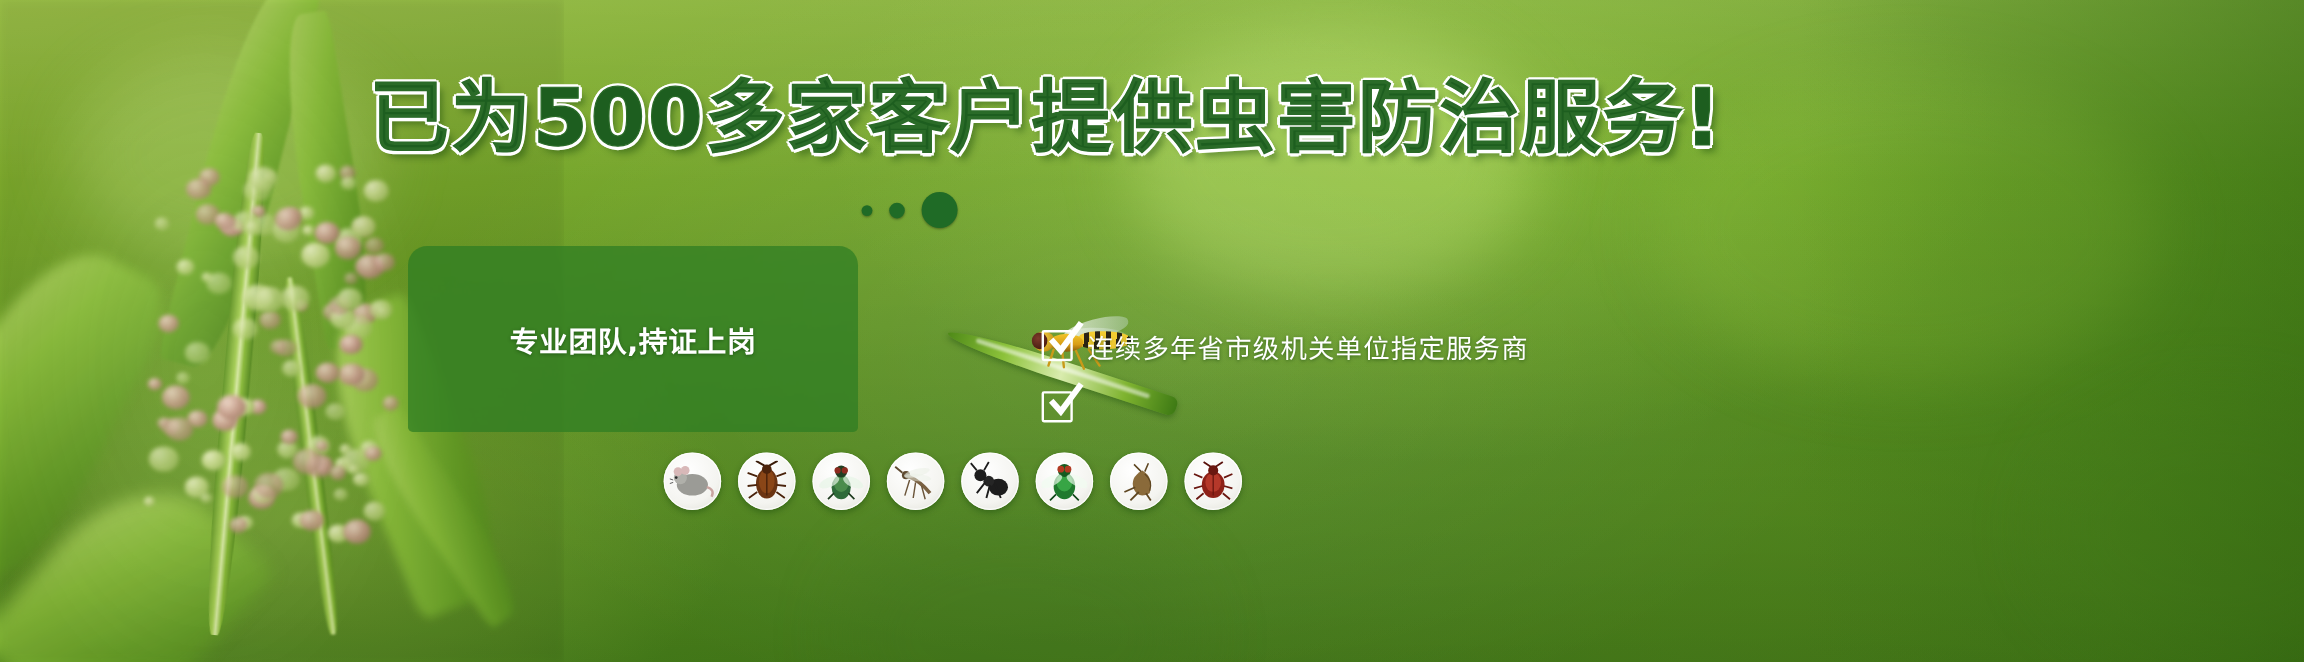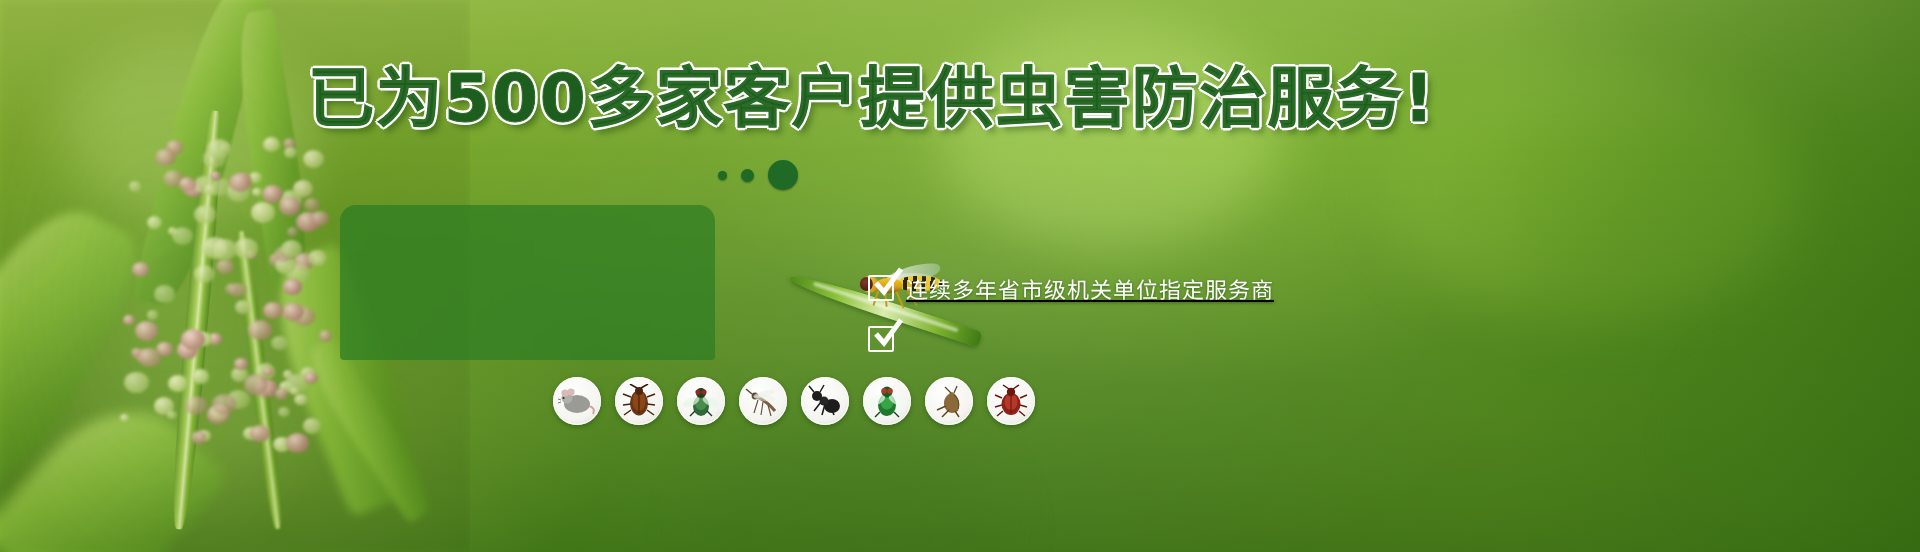--- a/index.html
+++ b/index.html
@@ -184,21 +184,21 @@
   .fly .leg {
     position:absolute; width:2px; height:16px; background:#c99a18; border-radius:2px;
   }
   .fly .g1 { left:26px; top:26px; transform:rotate(18deg); }
   .fly .g2 { left:36px; top:27px; transform:rotate(-6deg); }
   .fly .g3 { left:50px; top:26px; transform:rotate(-24deg); height:19px; }
   .fly .g4 { left:62px; top:25px; transform:rotate(-34deg); height:18px; }
 
   
   .bullets { position:absolute; left:868px; top:272px; display:flex; flex-direction:column; gap:22px; }
-  .bullet { display:flex; align-items:center; gap:12px;text-decoration:underline; }
+  .bullet { display:flex; align-items:center; gap:12px; }
   .chk { width:26px; height:26px; position:relative; flex:0 0 auto; }
   .chk .box {
     position:absolute; inset:0;
     border:2px solid #ffffff; border-radius:2px;
   }
   .chk svg { position:absolute; left:2px; top:-8px; overflow:visible; }
   .bullet-label {
     color:#ffffff;
     font-family:"DejaVu Sans","Liberation Sans",sans-serif;
     font-size:22px;
@@ -366,20 +366,21 @@
   <div class="headline">已为500多家客户提供虫害防治服务!</div>
 
   <div class="dots">
     <span class="dot s"></span>
     <span class="dot m"></span>
     <span class="dot l"></span>
   </div>
 
   <div class="panel"></div>
   <div class="panel-lines">
+    <div class="pline l1">专业团队,持证上岗</div>
   </div>
 
   <div class="fly-stem">
     <div class="blade"></div>
     <div class="fly">
       <div class="wing"></div>
       <div class="wing2"></div>
       <div class="leg g1"></div>
       <div class="leg g2"></div>
       <div class="leg g3"></div>

